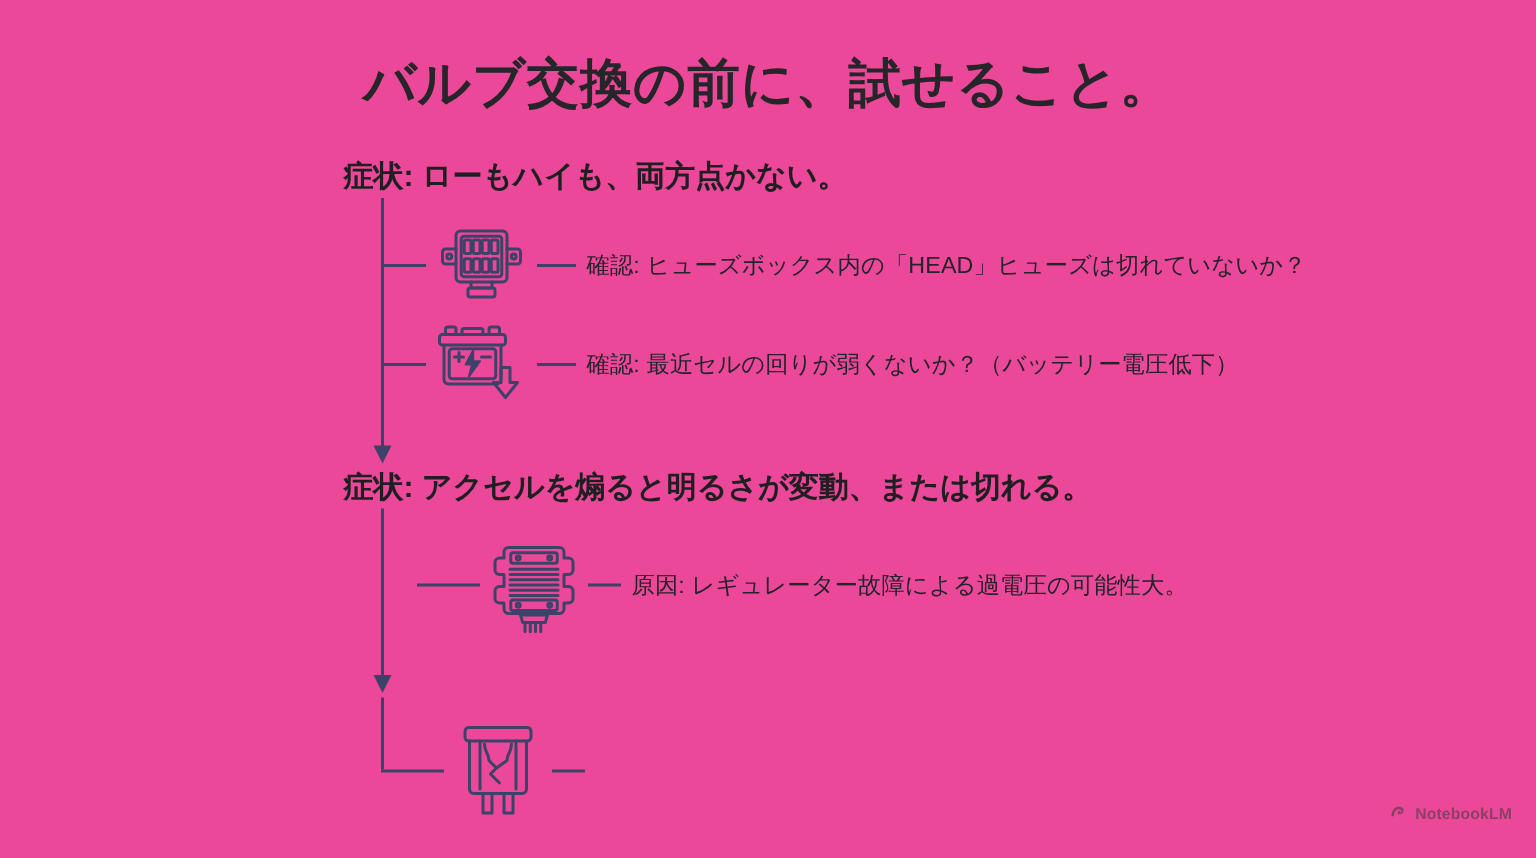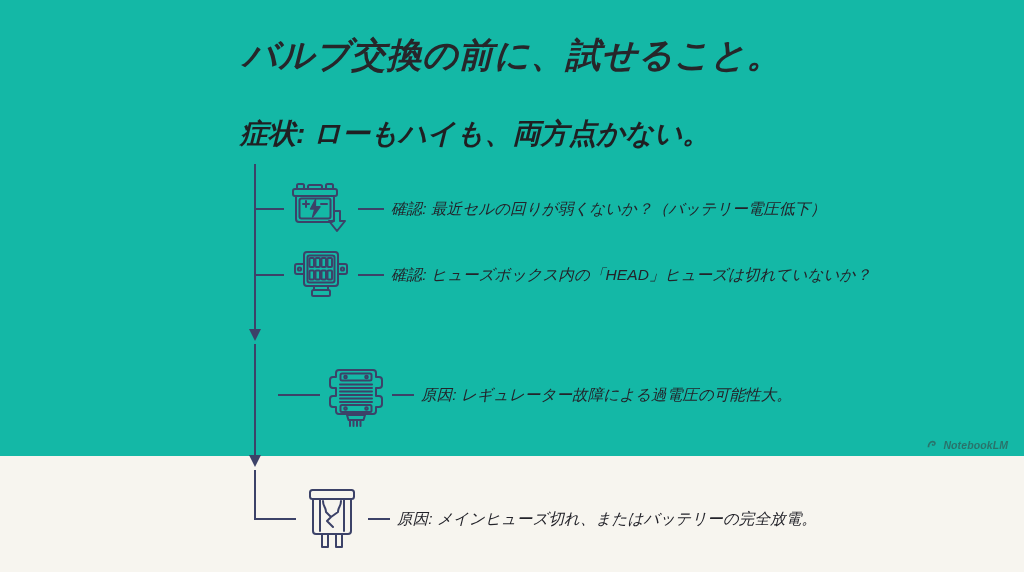--- a/index.html
+++ b/index.html
@@ -12,23 +12,22 @@
     background: #f7f5ef;
     font-family: "Liberation Sans", "DejaVu Sans", sans-serif;
     color: #2b2b28;
     overflow: hidden;
     position: relative;
   }
 
   #slide {
     position: relative;
     width: 1024px;
-    height: 456px;
-    background: #14b8a6;
-    font-style: italic;
+    height: 572px;
+    background: #ec4899;
   }
 
   
   .title {
     position: absolute;
     top: 32px;
     left: 0;
     width: 1024px;
     text-align: center;
     font-size: 35px;
@@ -44,26 +43,26 @@
     top: 104px;
     left: 228px;
     width: 700px;
   }
 
   .group {
     position: relative;
   }
 
   .symptom {
-    font-size: 28px;
+    font-size: 20px;
     font-weight: bold;
     color: #1f1f22;
     line-height: 1.3;
     white-space: nowrap;
-    margin: 12px;
+    margin: 1px;
     padding: 0;
   }
 
   
   .branches {
     position: relative;
     margin-left: 26px;
   }
 
   .spine {
@@ -130,21 +129,21 @@
     color: #23232a;
     white-space: nowrap;
     padding-left: 7px;
     letter-spacing: 0.1px;
   }
 
   
   .watermark {
     position: absolute;
     right: 16px;
-    bottom: 2px;
+    bottom: 20px;
     display: flex;
     align-items: center;
     gap: 4px;
     opacity: 0.55;
   }
   .watermark .wm-label {
     font-size: 10.5px;
     color: #3b3b3b;
     font-weight: bold;
     letter-spacing: 0.1px;
@@ -157,40 +156,20 @@
 
   <div class="title">バルブ交換の前に、試せること。</div>
 
   <div class="tree">
 
     <div class="group">
       <div class="symptom">症状: ローもハイも、両方点かない。</div>
 
       <div class="branches" style="padding-top:12px; padding-bottom:22px;">
         <div class="spine with-arrow"></div>
-
-        <div class="row">
-          <div class="connector-left"></div>
-          <div class="icon-box">
-            <svg width="66" height="58" viewBox="0 0 66 58" fill="none" stroke="#3c4268" stroke-width="2" stroke-linejoin="round" stroke-linecap="round">
-              <rect x="9" y="4" width="7" height="5" rx="1.5"></rect>
-              <rect x="38" y="4" width="7" height="5" rx="1.5"></rect>
-              <rect x="20" y="5" width="14" height="4" rx="1.5"></rect>
-              <rect x="5" y="9" width="44" height="7" rx="2"></rect>
-              <path d="M8 16 v23 a3 3 0 0 0 3 3 h32 a3 3 0 0 0 3 -3 v-23"></path>
-              <rect x="11.5" y="18.5" width="31" height="20" rx="2"></rect>
-              <path d="M15 24 h6 M18 21 v6"></path>
-              <path d="M33 24 h6"></path>
-              <path d="M27.5 19.5 l-5 9.5 h4.3 l-2.2 8 l7.4 -10.2 h-4.6 z" fill="#3c4268" stroke-width="1.4"></path>
-              <path d="M46 31 h6 v10 h5 l-8 10 l-8 -10 h5 z" stroke-width="2"></path>
-            </svg>
-          </div>
-          <div class="connector-right"></div>
-          <div class="detail">確認: 最近セルの回りが弱くないか？（バッテリー電圧低下）</div>
-        </div>
 
         <div class="row">
           <div class="connector-left"></div>
           <div class="icon-box">
             <svg width="62" height="54" viewBox="0 0 62 54" fill="none" stroke="#3c4268" stroke-width="2" stroke-linejoin="round" stroke-linecap="round">
               <rect x="14" y="4" width="34" height="34" rx="3"></rect>
               <rect x="17.5" y="7.5" width="27" height="27" rx="2"></rect>
               <rect x="19.5" y="10" width="4.5" height="9" rx="1"></rect>
               <rect x="25.5" y="10" width="4.5" height="9" rx="1"></rect>
               <rect x="31.5" y="10" width="4.5" height="9" rx="1"></rect>
@@ -203,24 +182,45 @@
               <circle cx="9.5" cy="21" r="1.6"></circle>
               <path d="M48 16 h7 a2 2 0 0 1 2 2 v6 a2 2 0 0 1 -2 2 h-7"></path>
               <circle cx="52.5" cy="21" r="1.6"></circle>
               <path d="M24 38 v4 h14 v-4"></path>
               <rect x="22" y="42" width="18" height="6" rx="1.5"></rect>
             </svg>
           </div>
           <div class="connector-right"></div>
           <div class="detail">確認: ヒューズボックス内の「HEAD」ヒューズは切れていないか？</div>
         </div>
+
+        <div class="row">
+          <div class="connector-left"></div>
+          <div class="icon-box">
+            <svg width="66" height="58" viewBox="0 0 66 58" fill="none" stroke="#3c4268" stroke-width="2" stroke-linejoin="round" stroke-linecap="round">
+              <rect x="9" y="4" width="7" height="5" rx="1.5"></rect>
+              <rect x="38" y="4" width="7" height="5" rx="1.5"></rect>
+              <rect x="20" y="5" width="14" height="4" rx="1.5"></rect>
+              <rect x="5" y="9" width="44" height="7" rx="2"></rect>
+              <path d="M8 16 v23 a3 3 0 0 0 3 3 h32 a3 3 0 0 0 3 -3 v-23"></path>
+              <rect x="11.5" y="18.5" width="31" height="20" rx="2"></rect>
+              <path d="M15 24 h6 M18 21 v6"></path>
+              <path d="M33 24 h6"></path>
+              <path d="M27.5 19.5 l-5 9.5 h4.3 l-2.2 8 l7.4 -10.2 h-4.6 z" fill="#3c4268" stroke-width="1.4"></path>
+              <path d="M46 31 h6 v10 h5 l-8 10 l-8 -10 h5 z" stroke-width="2"></path>
+            </svg>
+          </div>
+          <div class="connector-right"></div>
+          <div class="detail">確認: 最近セルの回りが弱くないか？（バッテリー電圧低下）</div>
+        </div>
       </div>
     </div>
 
     <div class="group" style="margin-top:14px;">
+      <div class="symptom">症状: アクセルを煽ると明るさが変動、または切れる。</div>
 
       <div class="branches" style="padding-top:12px; padding-bottom:22px;padding-left:24px;">
         <div class="spine with-arrow"></div>
 
         <div class="row" style="height:78px;">
           <div class="connector-left" style="width:42px;"></div>
           <div class="icon-box" style="width:72px;height:72px;">
             <svg width="66" height="66" viewBox="0 0 66 66" fill="none" stroke="#3c4268" stroke-width="2" stroke-linejoin="round" stroke-linecap="round">
               <path d="M16 8 h34 a3 3 0 0 1 3 3 v4 h3 a3 3 0 0 1 3 3 v5 a3 3 0 0 1 -3 3 h-3 v8 h3 a3 3 0 0 1 3 3 v5 a3 3 0 0 1 -3 3 h-3 v4 a3 3 0 0 1 -3 3 h-34 a3 3 0 0 1 -3 -3 v-4 h-3 a3 3 0 0 1 -3 -3 v-5 a3 3 0 0 1 3 -3 h3 v-8 h-3 a3 3 0 0 1 -3 -3 v-5 a3 3 0 0 1 3 -3 h3 v-4 a3 3 0 0 1 3 -3 z"></path>
               <rect x="17.5" y="11.5" width="31" height="7" rx="1.5"></rect>
@@ -250,21 +250,20 @@
           <div class="icon-box" style="width:72px;height:70px;">
             <svg width="58" height="66" viewBox="0 0 58 66" fill="none" stroke="#3c4268" stroke-width="2" stroke-linejoin="round" stroke-linecap="round">
               <rect x="7" y="4" width="44" height="9" rx="2.5"></rect>
               <path d="M10 13 v32 a3 3 0 0 0 3 3 h32 a3 3 0 0 0 3 -3 v-32"></path>
               <path d="M17 13 v32 a0 0 0 0 0 0 0 M41 13 v32"></path>
               <path d="M19 48 v13 h6 v-13 M33 48 v13 h6 v-13"></path>
               <path d="M20 15 c0 6 3 6 3 11 l5 5 l-4 4 l6 6 M38 15 c0 6 -3 6 -3 11 l-7 5"></path>
             </svg>
           </div>
           <div class="connector-right" style="width:22px;"></div>
-          <div class="detail">原因: メインヒューズ切れ、またはバッテリーの完全放電。</div>
         </div>
       </div>
     </div>
 
   </div>
 
   <div class="watermark">
     <span>
       <svg width="13" height="13" viewBox="0 0 16 16" fill="#3b3b3b">
         <path d="M2 12.5c0-4.2 2.6-8 6.2-8 2.4 0 3.8 1.4 3.8 3.2 0 2-1.6 3.2-3.2 3.2-1 0-1.7-.5-1.7-1.3 0-.8.6-1.3 1.3-1.3.5 0 .9.3.9.8 0 .3-.2.5-.4.5.5.3 1.3-.1 1.3-1 0-1-.9-1.8-2.1-1.8-2.2 0-4 2.4-4 5.2 0 .2 0 .4.1.5H2z"></path>

